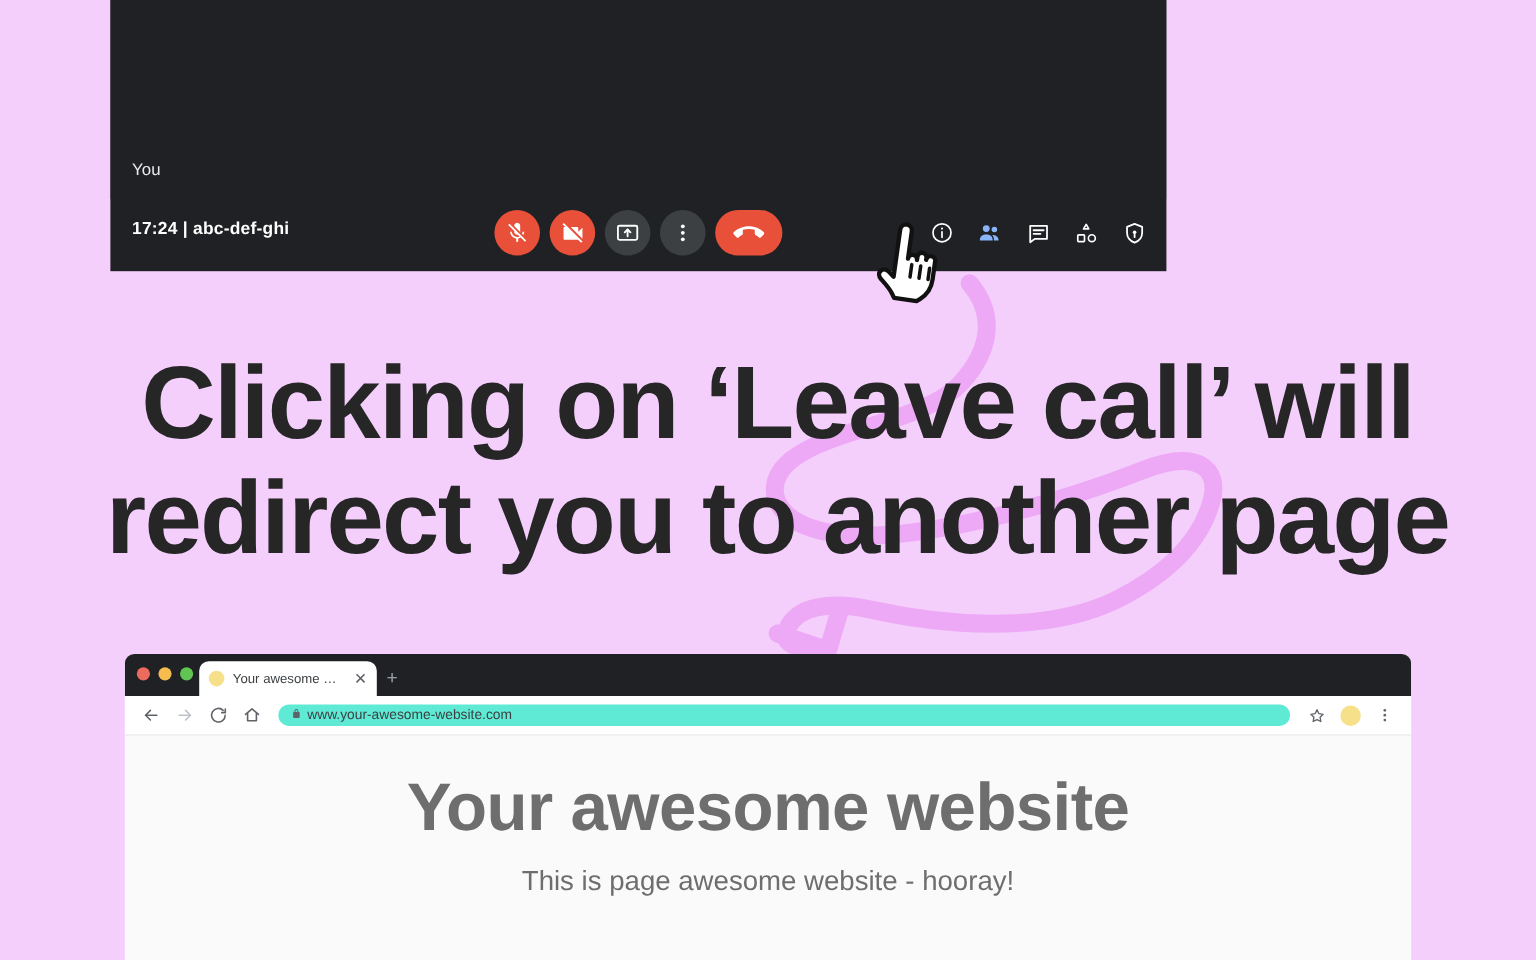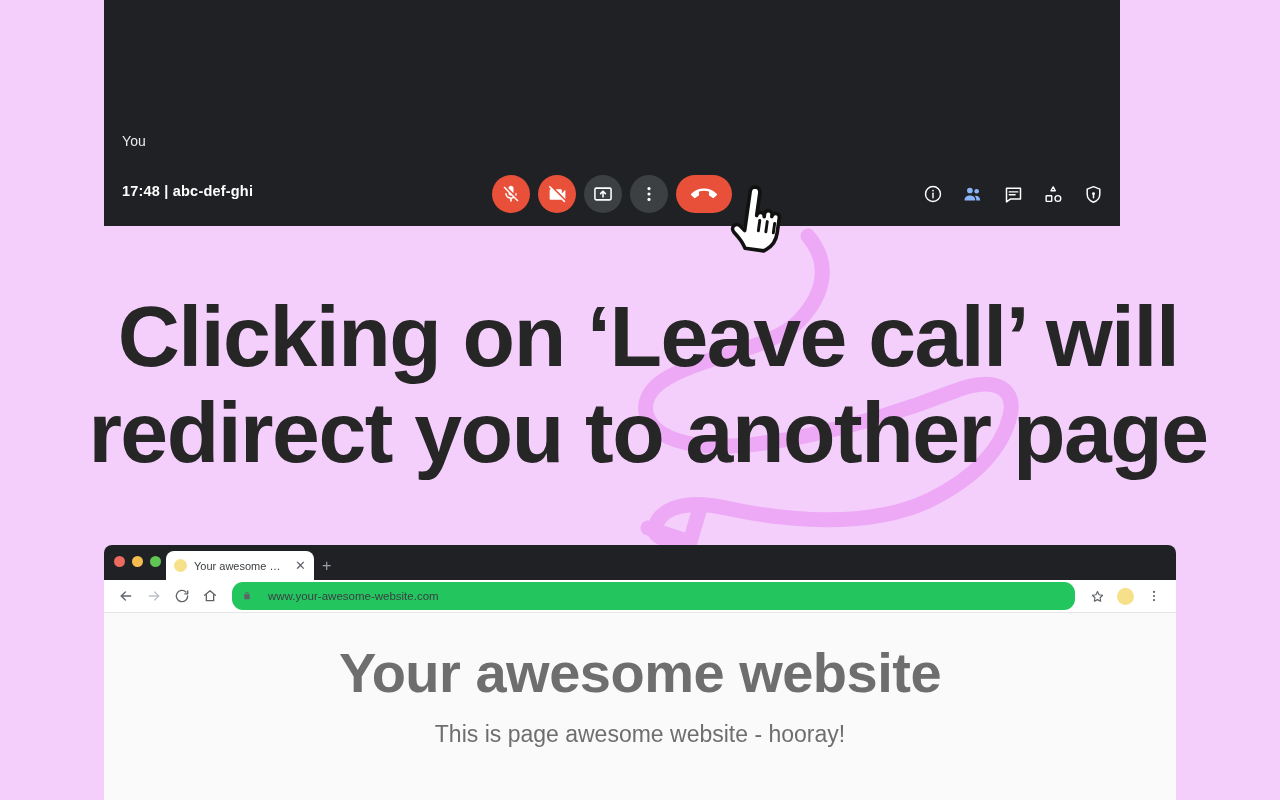--- a/index.html
+++ b/index.html
@@ -12,23 +12,23 @@
     height: 800px;
     overflow: hidden;
     background: #f4cffc;
     font-family: "Liberation Sans", sans-serif;
     position: relative;
   }
 
   
   .meet-panel {
     position: absolute;
-    left: 104px;
+    left: 92px;
     top: 0;
-    width: 1016px;
+    width: 880px;
     height: 226px;
     background: #202124;
     overflow: hidden;
   }
   .meet-stage {
     position: absolute;
     left: 0; top: 0; right: 0;
     height: 166px;
     background: #202124;
   }
@@ -237,28 +237,28 @@
     display: flex;
     align-items: center;
     justify-content: center;
     color: #5f6368;
     cursor: pointer;
     flex: none;
   }
   .nav-btn.disabled { color: #bdc1c6; }
   .omnibox {
     flex: 1;
-    height: 28px;
-    background: #22c55e;
+    height: 18px;
+    background: #5eead4;
     border-radius: 11px;
     display: flex;
     align-items: center;
     padding: 0 10px;
     margin: 0 6px;
-    gap: 16px;
+    gap: 4px;
     box-sizing: border-box;
     cursor: text;
   }
   .omni-url {
     font-size: 11.5px;
     color: #3c4043;
     white-space: nowrap;
   }
   .tb-right { display: flex; align-items: center; gap: 8px; flex: none; }
   .profile-circle {
@@ -289,21 +289,21 @@
   }
 </style>
 </head>
 <body>
 
 <div class="meet-panel">
   <div class="meet-stage"></div>
 
   <div class="self-name">You</div>
 
-  <div class="meeting-meta">17:48 | abc-def-ghi</div>
+  <div class="meeting-meta">17:24 | abc-def-ghi</div>
 
   <div class="controls">
 
     <button class="ctl danger">
       <span>
         <svg width="20" height="20" viewBox="0 0 24 24" fill="#fff">
           <path d="M19 11h-1.7c0 .74-.16 1.43-.43 2.05l1.23 1.23c.56-.98.9-2.09.9-3.28zM14.98 11.17c0-.06.02-.11.02-.17V5c0-1.66-1.34-3-3-3S9 3.34 9 5v.18l5.98 5.99zM4.27 3L3 4.27l6.01 6.01V11c0 1.66 1.33 3 2.99 3 .22 0 .44-.03.65-.08l1.66 1.66c-.71.33-1.5.52-2.31.52-2.76 0-5.3-2.1-5.3-5.1H5c0 3.41 2.72 6.23 6 6.72V21h2v-3.28c.91-.13 1.77-.45 2.54-.9L19.73 21 21 19.73 4.27 3z"></path>
         </svg>
       </span>
     </button>

